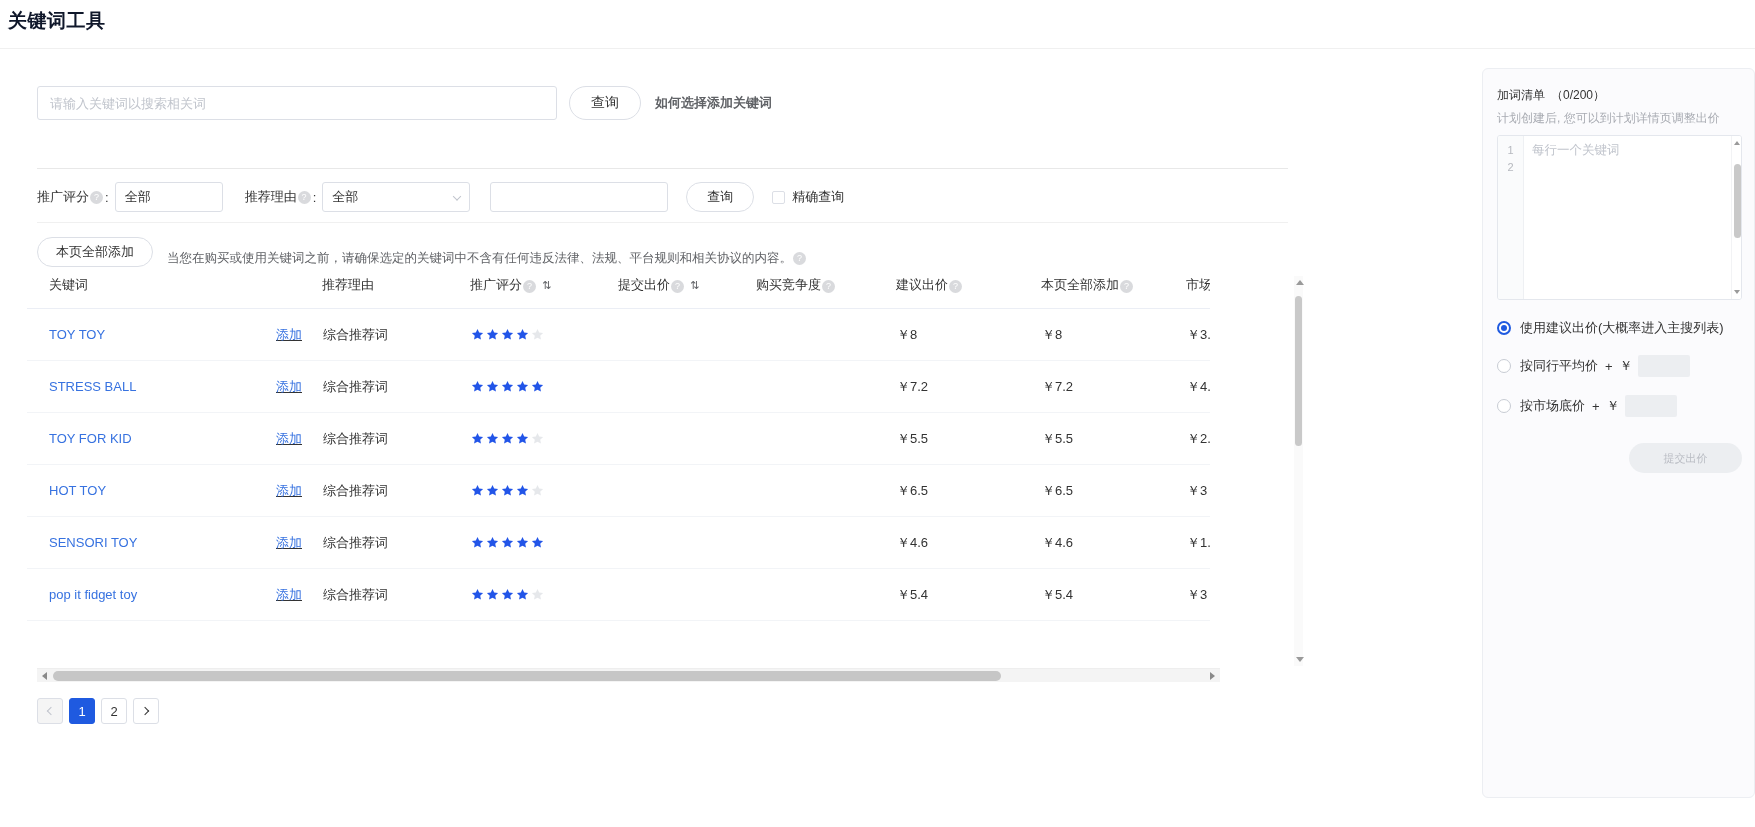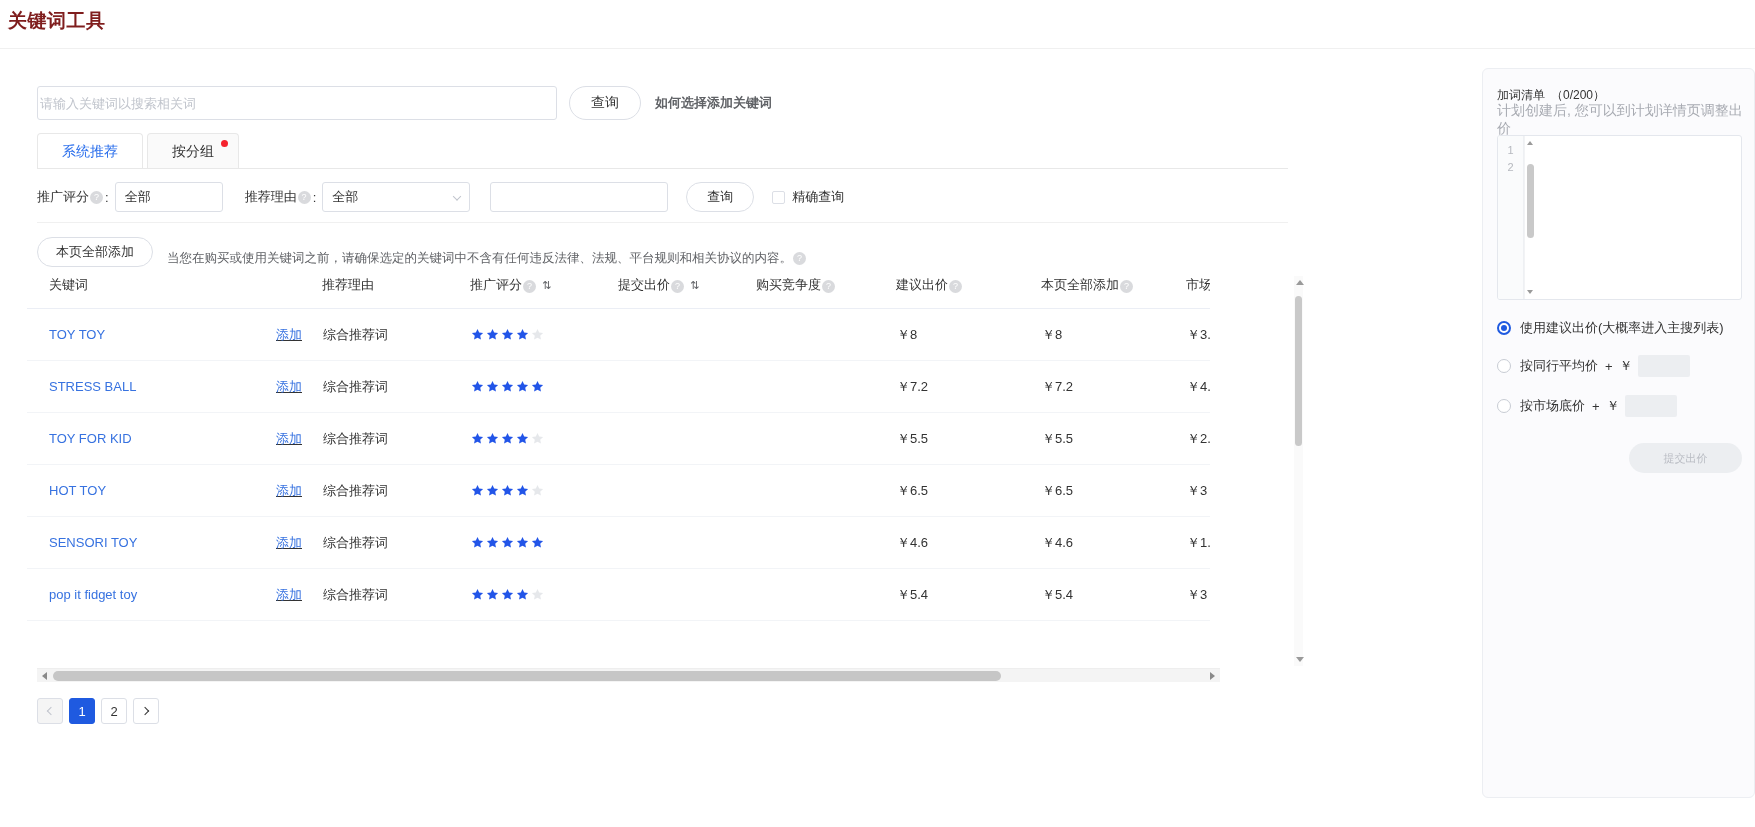--- a/index.html
+++ b/index.html
@@ -9,39 +9,39 @@
     background: #ffffff;
     font-family: "Liberation Sans", "DejaVu Sans", sans-serif;
     color: #333;
     overflow: hidden;
   }
   .page { position: relative; width: 1755px; height: 827px; }
 
   
   .page-title {
     position: absolute; left: 8px; top: 8px;
-    font-size: 19px; font-weight: bold; color: #7f1d1d;
+    font-size: 19px; font-weight: bold; color: #0f172a;
     letter-spacing: .5px;
   }
   .title-rule {
     position: absolute; left: 0; top: 48px; width: 1755px; height: 1px;
     background: #f0f0f0;
   }
 
   
   .main-card {
     position: absolute; left: 20px; top: 60px;
     width: 1285px; height: 725px;
     background: #ffffff;
   }
 
   
   .search-row { position: absolute; left: 17px; top: 26px; display: flex; align-items: center; }
   .search-input {
-    width: 520px; height: 34px; padding: 0 2px;
+    width: 520px; height: 34px; padding: 0 12px;
     border: 1px solid #dcdfe6; border-radius: 3px;
     font-size: 13px; color: #333; outline: none; background:#fff;
   }
   .search-input::placeholder { color: #c0c4cc; }
   .btn-query {
     margin-left: 12px; height: 34px; min-width: 72px; padding: 0 18px;
     border: 1px solid #dcdfe6; border-radius: 18px; background: #fff;
     font-size: 14px; color: #333; cursor: pointer;
     font-family: "Liberation Sans", sans-serif;
   }
@@ -204,21 +204,21 @@
   .pg .ch.right { transform: rotate(45deg); margin-right:2px; }
 
   
   .right-panel {
     position: absolute; left: 1482px; top: 68px;
     width: 273px; height: 730px;
     background: #fbfbfd; border: 1px solid #eceef2; border-radius: 6px;
   }
   .rp-title { position:absolute; left:14px; top:18px; font-size:12px; color:#333; }
   .rp-title .count { color:#333; margin-left:6px; }
-  .rp-sub { position:absolute; left:14px; top:33px; font-size:14px; color:#a8abb2; }
+  .rp-sub { position:absolute; left:14px; top:41px; font-size:12px; color:#a8abb2; }
   .rp-textarea {
     position:absolute; left:14px; top:66px; width:245px; height:165px;
     background:#fff; border:1px solid #e4e7ed; border-radius:3px; display:flex; overflow:hidden;
   }
   .rp-gutter {
     width: 26px; background:#fafbfc; border-right:1px solid #eef0f3;
     padding-top: 6px; font-size: 11px; color:#b6b9bf; text-align:center; line-height:17px;
   }
   .rp-ta-body { flex:1; padding: 6px 8px; font-size:12.5px; color:#c0c4cc; line-height:17px; }
   .rp-ta-scroll { width: 10px; background:#fff; position:relative; border-left:1px solid #f2f3f5; }
@@ -259,29 +259,20 @@
   <div class="title-rule"></div>
 
   <div class="main-card">
 
     <div class="search-row">
       <input class="search-input" value="" placeholder="请输入关键词以搜索相关词" style="">
       <button class="btn-query">查询</button>
       <span class="help-link">如何选择添加关键词</span>
     </div>
 
-    <div class="tabs">
-      <div class="tab active">
-        <span>系统推荐</span>
-      </div>
-      <div class="tab">
-        <span>按分组</span>
-        <span class="dot"></span>
-      </div>
-    </div>
     <div class="tabs-underline"></div>
 
     <div class="filter-row">
       <span class="f-label">
         <span>推广评分</span>
         <span class="q-icon">?</span>:
       </span>
       <input class="f-score-input" value="全部" style="">
       <span class="f-gap"></span>
       <span class="f-label">
@@ -548,20 +539,21 @@
     <div class="rp-title">
       <span>加词清单</span><span class="count">（0/200）</span>
     </div>
     <div class="rp-sub">计划创建后, 您可以到计划详情页调整出价</div>
 
     <div class="rp-textarea">
       <div class="rp-gutter">
         <div>1</div>
         <div>2</div>
       </div>
+      <div class="rp-ta-body">每行一个关键词</div>
       <div class="rp-ta-scroll">
         <span class="a-up"></span>
         <span class="t"></span>
         <span class="a-dn"></span>
       </div>
     </div>
 
     <div class="rp-radios" id="rp-radios">
         <div class="rp-radio checked">
           <span class="radio-dot"></span>

